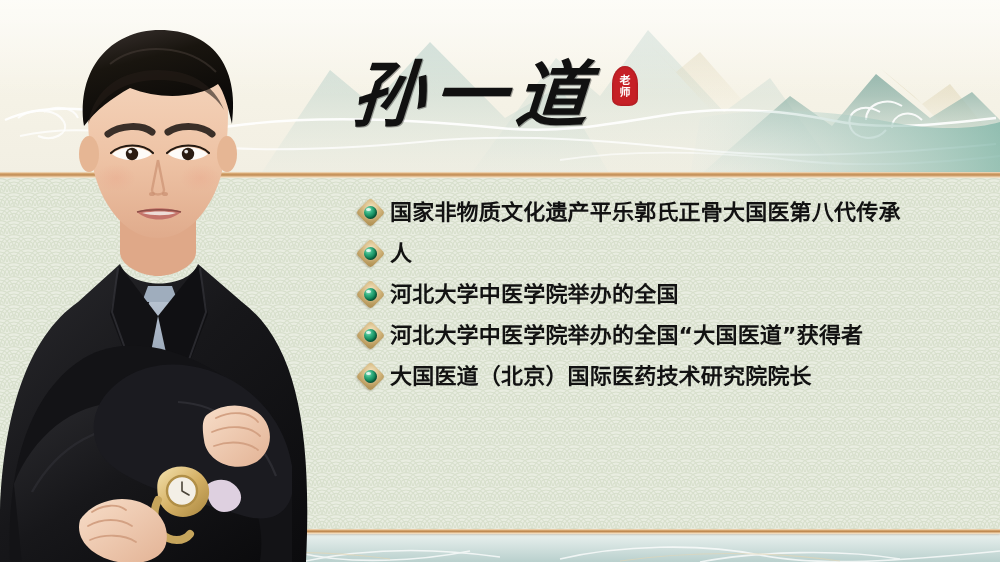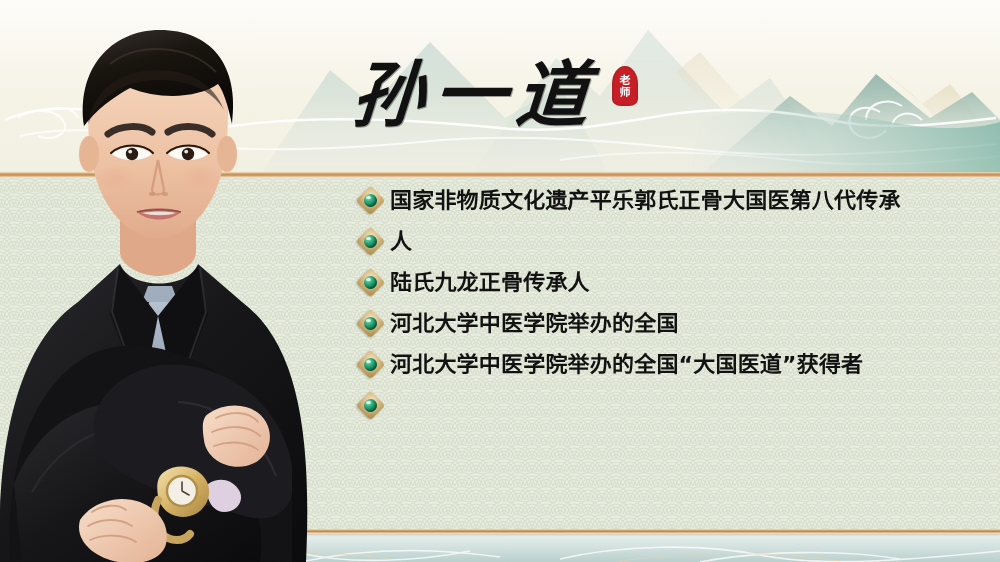--- a/index.html
+++ b/index.html
@@ -88,21 +88,21 @@
     gap:1px;
   }
   .seal span{
     color:#fff;
     font-family:"Liberation Serif","DejaVu Serif",serif;
     font-size:11px;line-height:11px;font-weight:700;
   }
 
   
   .cred-list{
-    position:absolute;left:358px;top:180px;width:600px;
+    position:absolute;left:358px;top:192px;width:600px;
     margin:0;padding:0;list-style:none;
   }
   .cred-item{
     position:relative;
     height:41px;
     display:flex;align-items:center;
   }
   .gem{
     position:relative;
     flex:0 0 auto;
@@ -281,41 +281,35 @@
           <span class="setting"></span>
           <span class="stone"></span>
         </span>
         <span class="cred-text">人</span>
       </li>
       <li class="cred-item">
         <span class="gem">
           <span class="setting"></span>
           <span class="stone"></span>
         </span>
-        <span class="cred-text">陆氏九龙正骨传承人</span>
-      </li>
-      <li class="cred-item">
-        <span class="gem">
-          <span class="setting"></span>
-          <span class="stone"></span>
-        </span>
         <span class="cred-text">河北大学中医学院举办的全国</span>
       </li>
       <li class="cred-item">
         <span class="gem">
           <span class="setting"></span>
           <span class="stone"></span>
         </span>
         <span class="cred-text">河北大学中医学院举办的全国“大国医道”获得者</span>
       </li>
       <li class="cred-item">
         <span class="gem">
           <span class="setting"></span>
           <span class="stone"></span>
         </span>
+        <span class="cred-text">大国医道（北京）国际医药技术研究院院长</span>
       </li>
     </ul>
 
   <svg class="portrait" viewBox="0 0 340 548" width="340" height="548">
     <defs>
       <linearGradient id="suitG" x1="0" y1="0" x2="1" y2="1">
         <stop offset="0%" stop-color="#2a2a2e"></stop>
         <stop offset="45%" stop-color="#17171a"></stop>
         <stop offset="100%" stop-color="#0b0b0d"></stop>
       </linearGradient>

